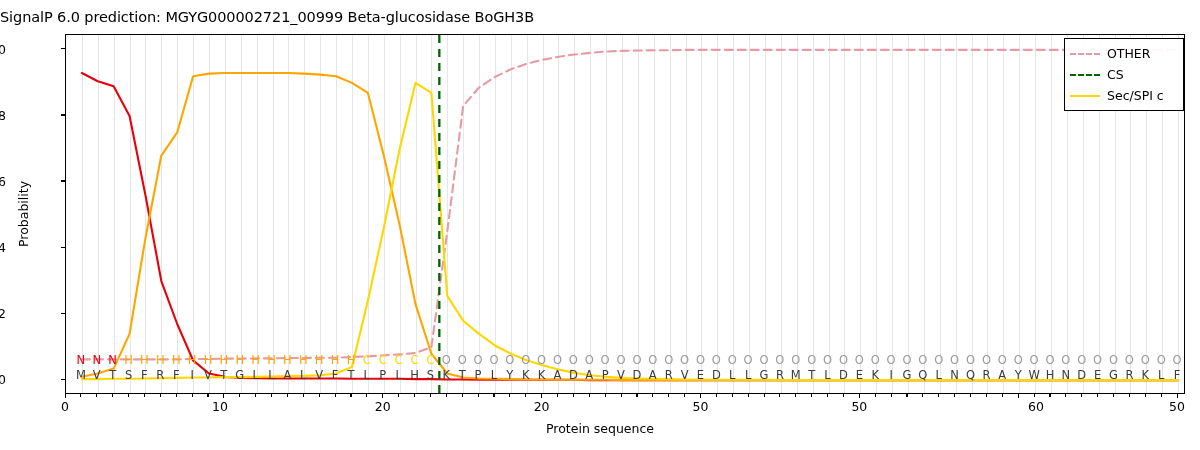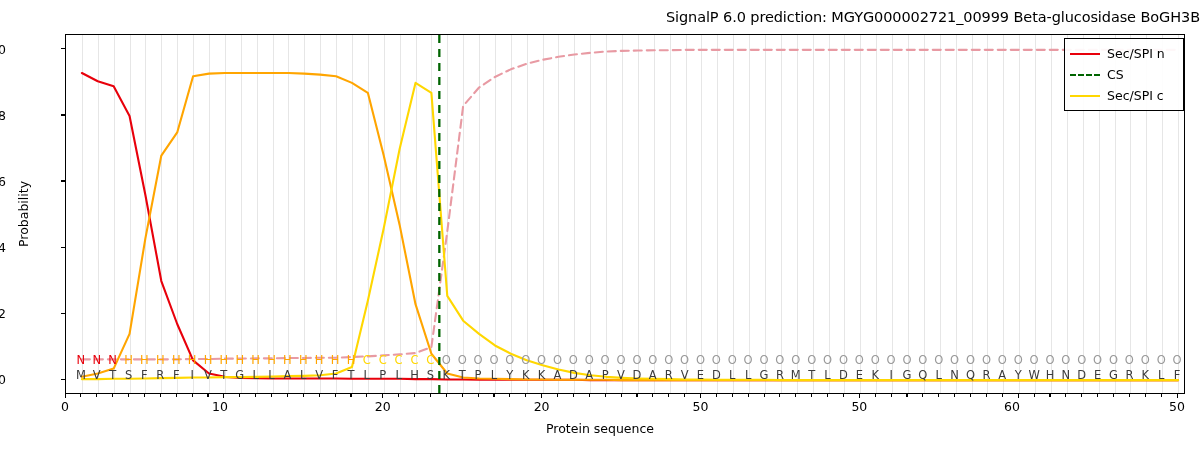--- a/index.html
+++ b/index.html
@@ -17,21 +17,21 @@
     position: relative;
     width: 1200px;
     height: 450px;
     background: #ffffff;
   }
   #chart-title {
     position: absolute;
     left: 0;
     top: 9px;
     width: 1200px;
-    text-align: right;
+    text-align: left;
     font-size: 14.5px;
     color: #000000;
     letter-spacing: -0.1px;
   }
   
   #plot-frame {
     position: absolute;
     left: 65px;
     top: 34px;
     width: 1120px;
@@ -254,21 +254,21 @@
       <div class="xtick-mark minor" style="left: 874.71px;"></div>
       <div class="xtick-mark minor" style="left: 890.6px;"></div>
       <div class="xtick-mark minor" style="left: 906.49px;"></div>
       <div class="xtick-mark minor" style="left: 922.37px;"></div>
       <div class="xtick-mark minor" style="left: 938.26px;"></div>
       <div class="xtick-mark minor" style="left: 954.15px;"></div>
       <div class="xtick-mark minor" style="left: 970.03px;"></div>
       <div class="xtick-mark minor" style="left: 985.92px;"></div>
       <div class="xtick-mark minor" style="left: 1001.8px;"></div>
       <div class="xtick-mark" style="left: 1017.69px;"></div>
-      <div class="xtick-label" style="left: 1012px;">60</div>
+      <div class="xtick-label" style="left: 1036px;">60</div>
       <div class="xtick-mark minor" style="left: 1033.58px;"></div>
       <div class="xtick-mark minor" style="left: 1049.46px;"></div>
       <div class="xtick-mark minor" style="left: 1065.35px;"></div>
       <div class="xtick-mark minor" style="left: 1081.24px;"></div>
       <div class="xtick-mark minor" style="left: 1097.12px;"></div>
       <div class="xtick-mark minor" style="left: 1113.01px;"></div>
       <div class="xtick-mark minor" style="left: 1128.9px;"></div>
       <div class="xtick-mark minor" style="left: 1144.78px;"></div>
       <div class="xtick-mark minor" style="left: 1160.67px;"></div>
       <div class="xtick-mark" style="left: 1176.56px;"></div>
@@ -501,23 +501,23 @@
       <span class="seq-cell residue" style="left: 1113.51px;">G</span>
       <span class="seq-cell residue" style="left: 1129.4px;">R</span>
       <span class="seq-cell residue" style="left: 1145.28px;">K</span>
       <span class="seq-cell residue" style="left: 1161.17px;">L</span>
       <span class="seq-cell residue" style="left: 1177.06px;">F</span>
     </div>
 
   <div id="legend">
       <div class="legend-row">
         <span class="legend-swatch">
-          <i style="border-top-color: rgb(232, 0, 11); border-top-style: solid;"></i>
+          <i style="border-top-color: rgb(232, 154, 163); border-top-style: dashed;"></i>
         </span>
-        <span class="legend-label">Sec/SPI n</span>
+        <span class="legend-label">OTHER</span>
       </div>
       <div class="legend-row">
         <span class="legend-swatch">
           <i style="border-top-color: rgb(0, 100, 0); border-top-style: dashed;"></i>
         </span>
         <span class="legend-label">CS</span>
       </div>
       <div class="legend-row">
         <span class="legend-swatch">
           <i style="border-top-color: rgb(255, 215, 0); border-top-style: solid;"></i>

